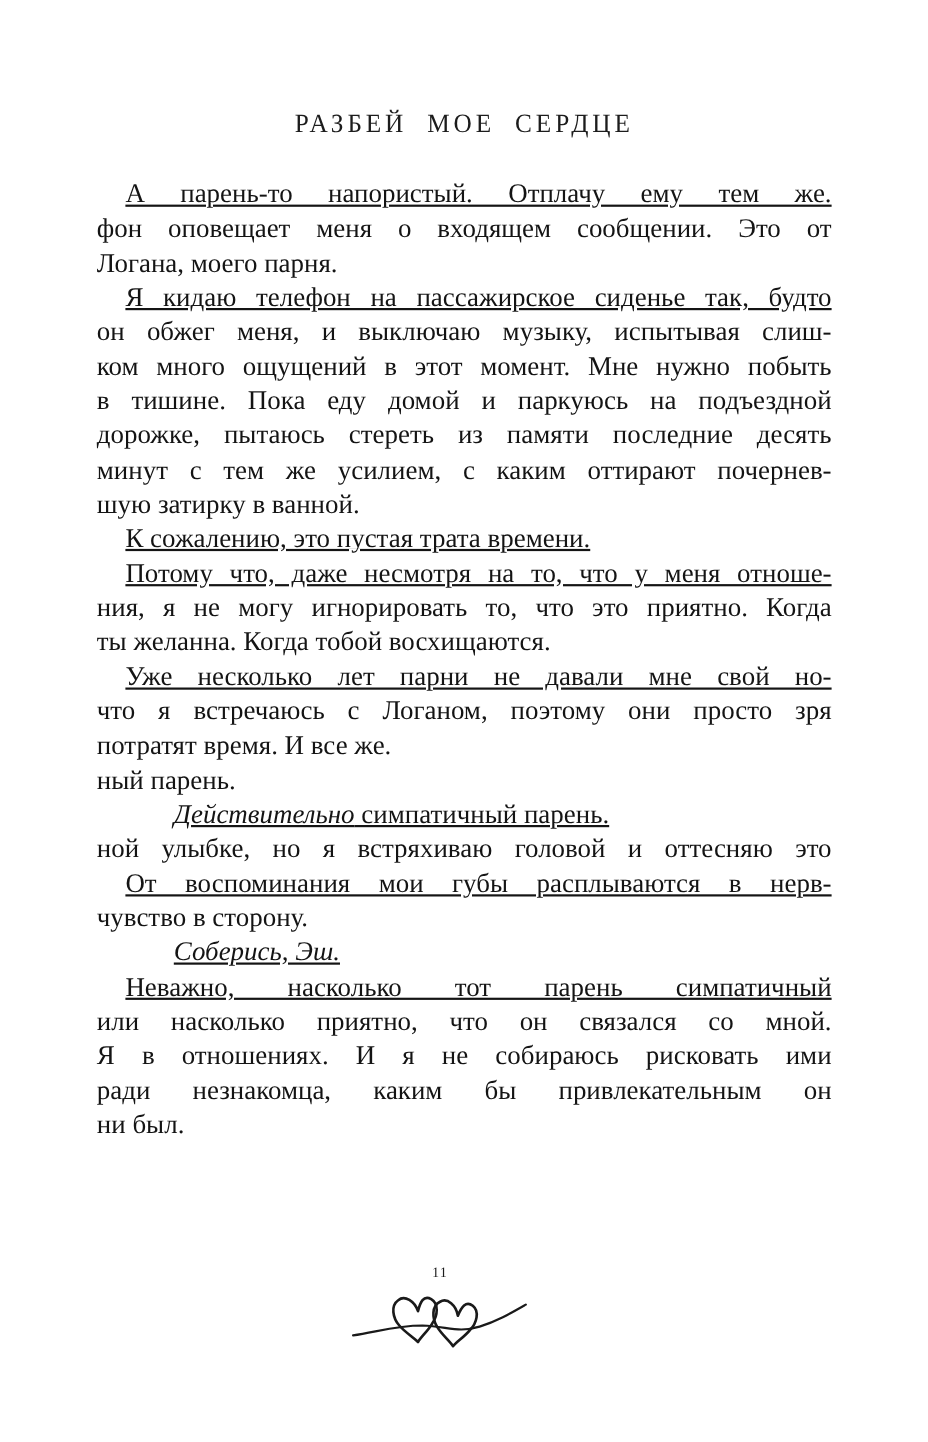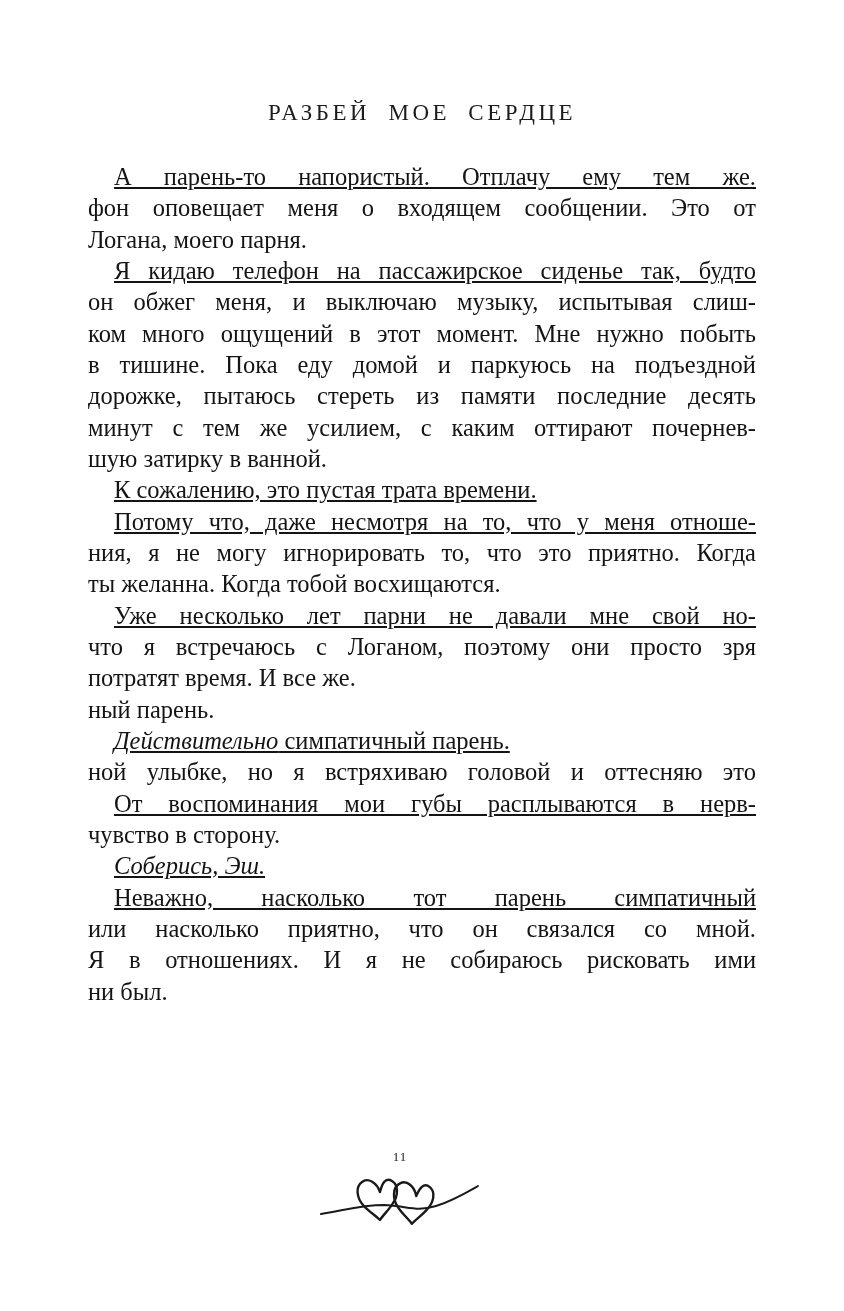--- a/index.html
+++ b/index.html
@@ -39,21 +39,21 @@
     line-height: 31.33px;
     color: #141414;
   }
   .line {
     text-align: justify;
     text-align-last: justify;
     white-space: normal;
   }
   .line.last { text-align-last: left; }
   .line.first { text-indent: 26px; text-decoration: underline; }
-  .line em { font-style: italic; }
+  .line em { font-style: italic; margin-left: 44px; }
   .page-number {
     position: absolute;
     top: 1149px;
     left: 400px;
     transform: translateX(-50%);
     font-size: 13px;
     letter-spacing: 1px;
     color: #1c1c1c;
   }
   .ornament {
@@ -92,20 +92,21 @@
       <div class="line last"><span>потратят время. И все же.</span></div>
       <div class="line last"><span>ный парень.</span></div>
       <div class="line first last"><em>Действительно</em><span> симпатичный парень.</span></div>
       <div class="line"><span>ной улыбке, но я встряхиваю головой и оттесняю это</span></div>
       <div class="line first"><span>От воспоминания мои губы расплываются в нерв-</span></div>
       <div class="line last"><span>чувство в сторону.</span></div>
       <div class="line first last"><em>Соберись, Эш.</em></div>
       <div class="line first"><span>Неважно, насколько тот парень симпатичный</span></div>
       <div class="line"><span>или насколько приятно, что он связался со мной.</span></div>
       <div class="line"><span>Я в отношениях. И я не собираюсь рисковать ими</span></div>
+      <div class="line"><span>ради незнакомца, каким бы привлекательным он</span></div>
       <div class="line last"><span>ни был.</span></div>
     </div>
 
   <div class="page-number">11</div>
 
   <div class="ornament">
     <svg viewBox="0 0 166 56" xmlns="http://www.w3.org/2000/svg" fill="none" stroke="#1a1a1a" stroke-width="2.4" stroke-linecap="round" stroke-linejoin="round">
 
       <path d="M 3 42 C 24 39, 42 33, 66 33 C 90 34, 98 40, 118 34 C 134 29, 146 22, 160 14" stroke-width="2"></path>
 

